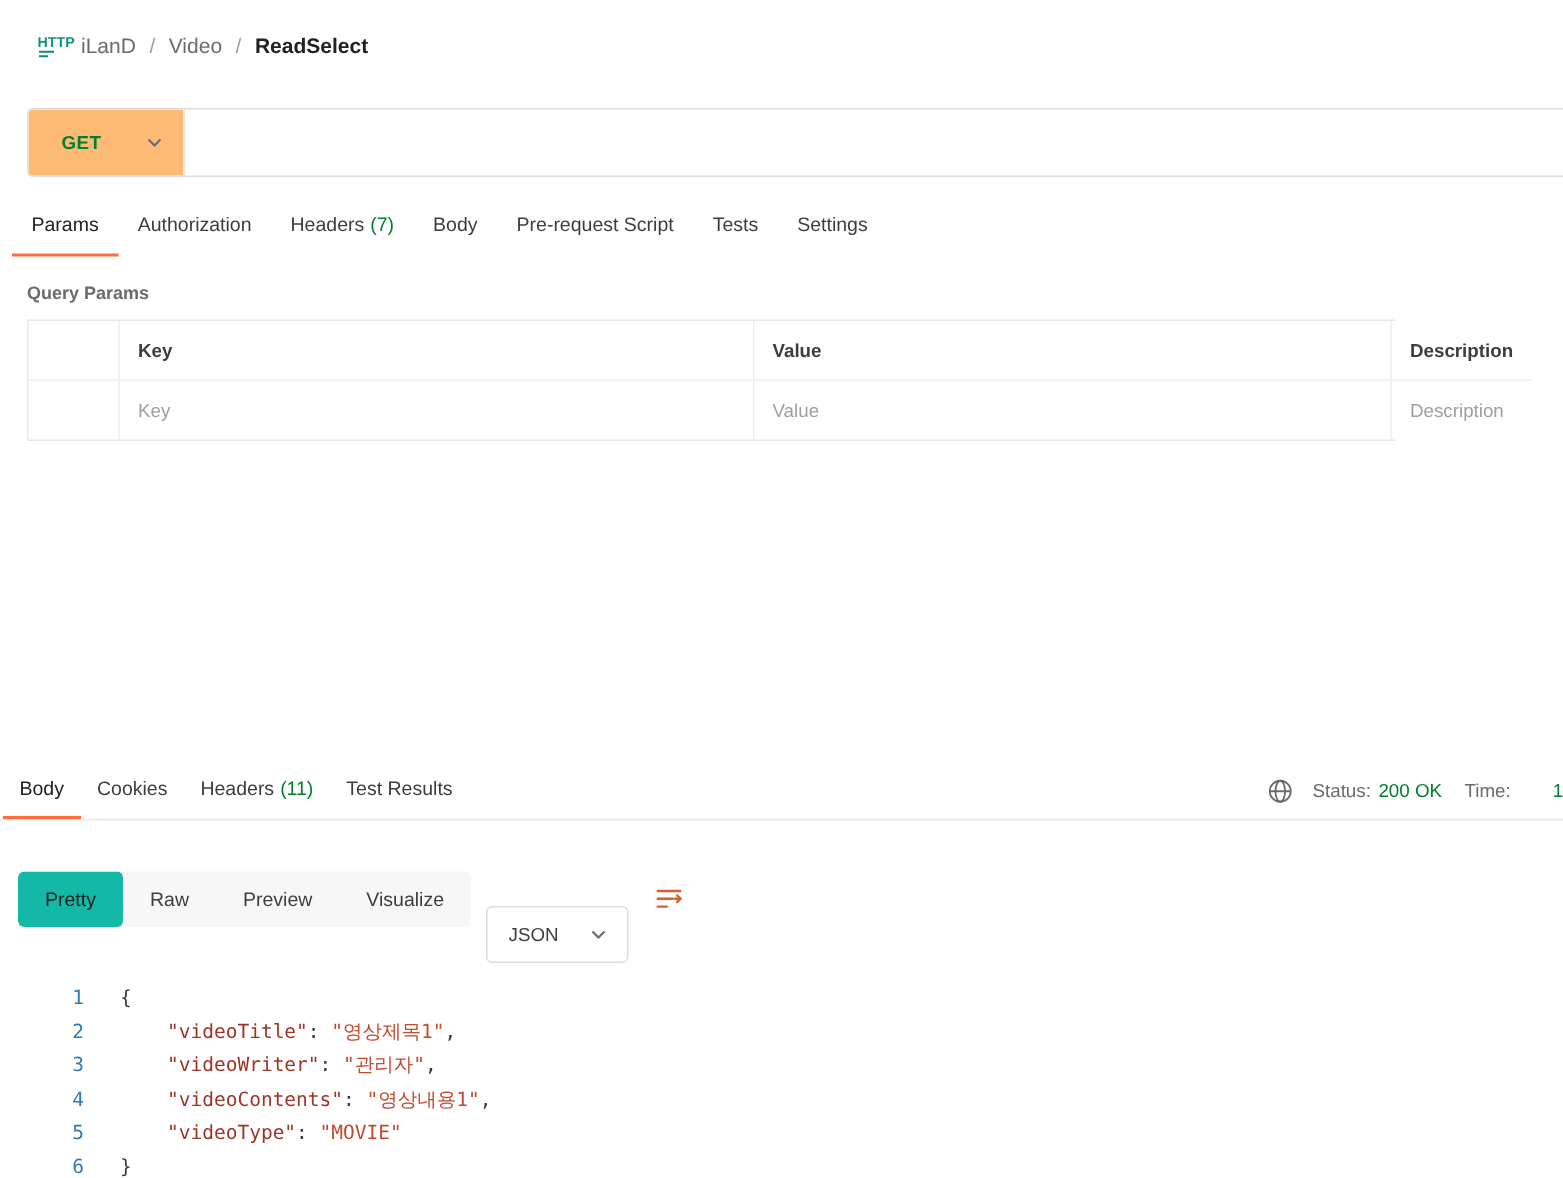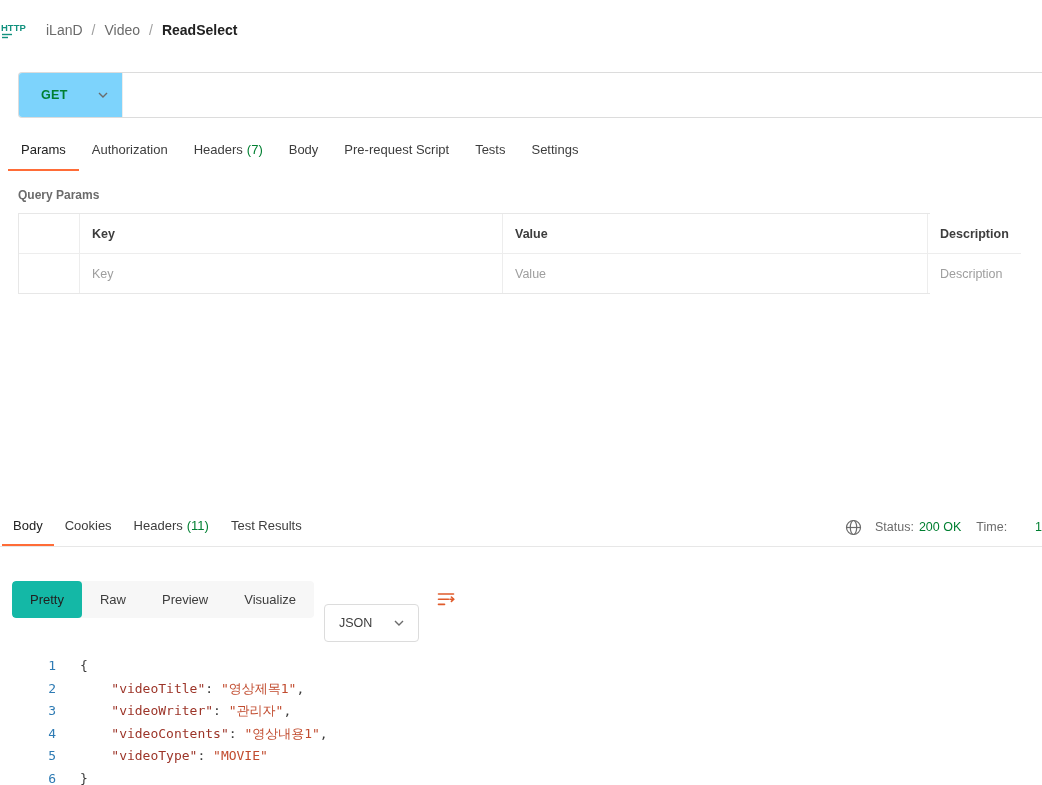--- a/index.html
+++ b/index.html
@@ -7,40 +7,40 @@
   body {
     position: relative;
     background: #ffffff;
     font-family: "Liberation Sans", sans-serif;
     font-size: 13px;
     color: #212121;
     overflow: hidden;
   }
 
   
-  .topbar { display: flex; align-items: center; gap: 20px; height: 60px; }
+  .topbar { display: flex; align-items: center; gap: 4px; height: 60px; padding-left: 24px; }
   .http-icon { display: flex; align-items: center; }
   .breadcrumb { display: flex; align-items: center; gap: 9px; font-size: 14px; color: #6b6b6b; }
   .crumb { cursor: pointer; text-align: right; }
   .crumb.current { color: #212121; font-weight: 700; cursor: default; }
   .crumb-sep { color: #9e9e9e; }
 
   
   .url-box {
     display: flex; align-items: stretch; height: 46px;
     margin: 12px 0 0 18px;
     border: 1px solid #dcdcdc; border-right: none;
     border-radius: 4px 0 0 4px;
     overflow: hidden;
   }
   .method-select {
     display: flex; align-items: center; gap: 30px;
     padding: 0 14px 0 22px;
     border-right: 1px solid #ececec;
-    cursor: pointer; background: #7dd3fc;
+    cursor: pointer; background: #fdba74;
   }
   .method-label { color: #007f31; font-weight: 700; font-size: 12.5px; letter-spacing: .3px; }
   .url-input {
     flex: 1; border: none; outline: none;
     padding: 0 0 0 16px; font-size: 14px; color: #212121;
     font-family: "Liberation Sans", sans-serif; background: transparent;
   }
 
   
   .req-tabs { display: flex; align-items: center; margin: 14px 0 0 8px; }

